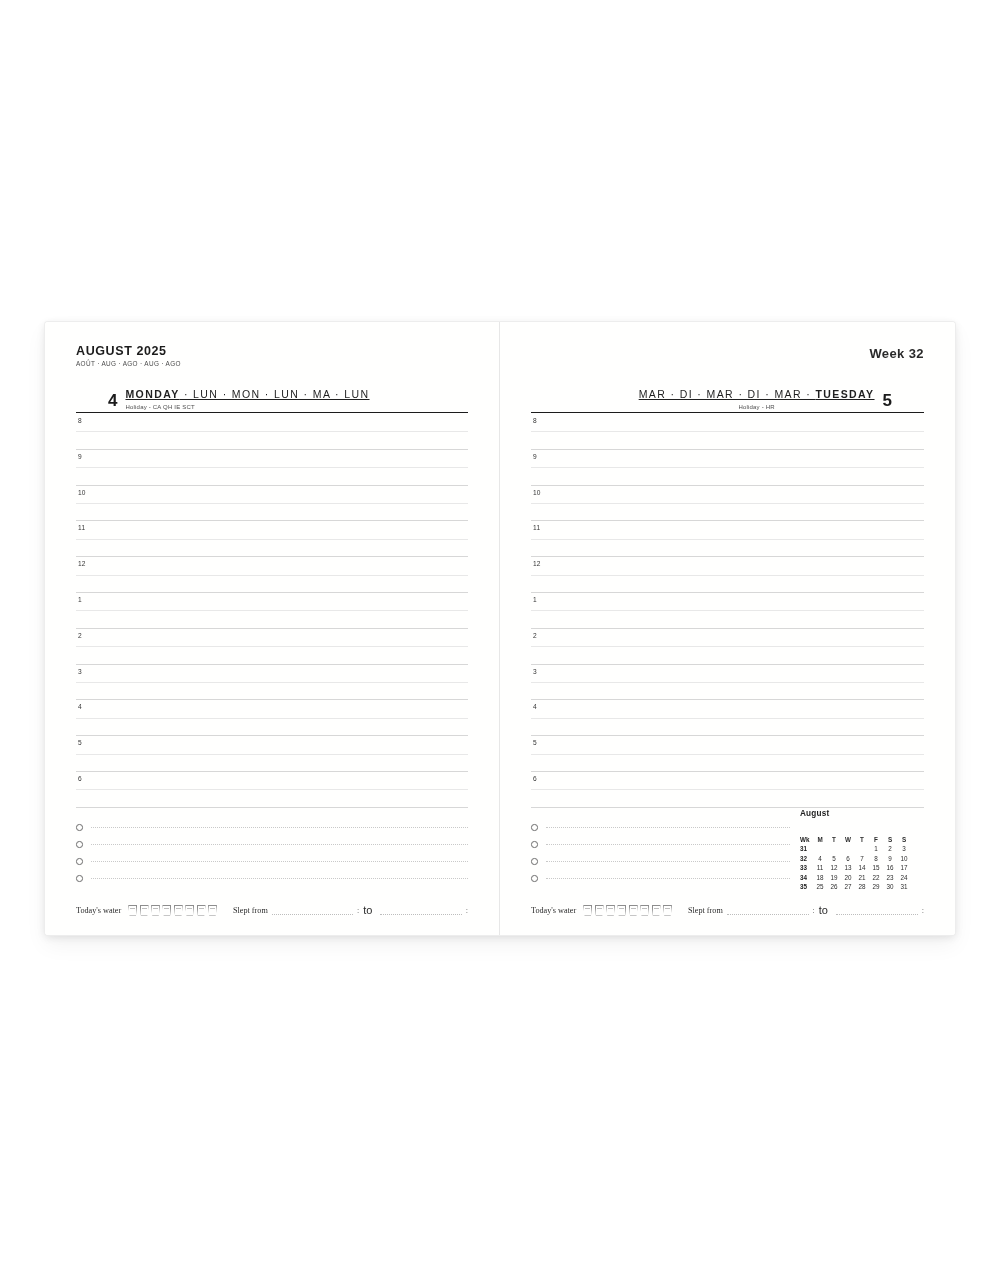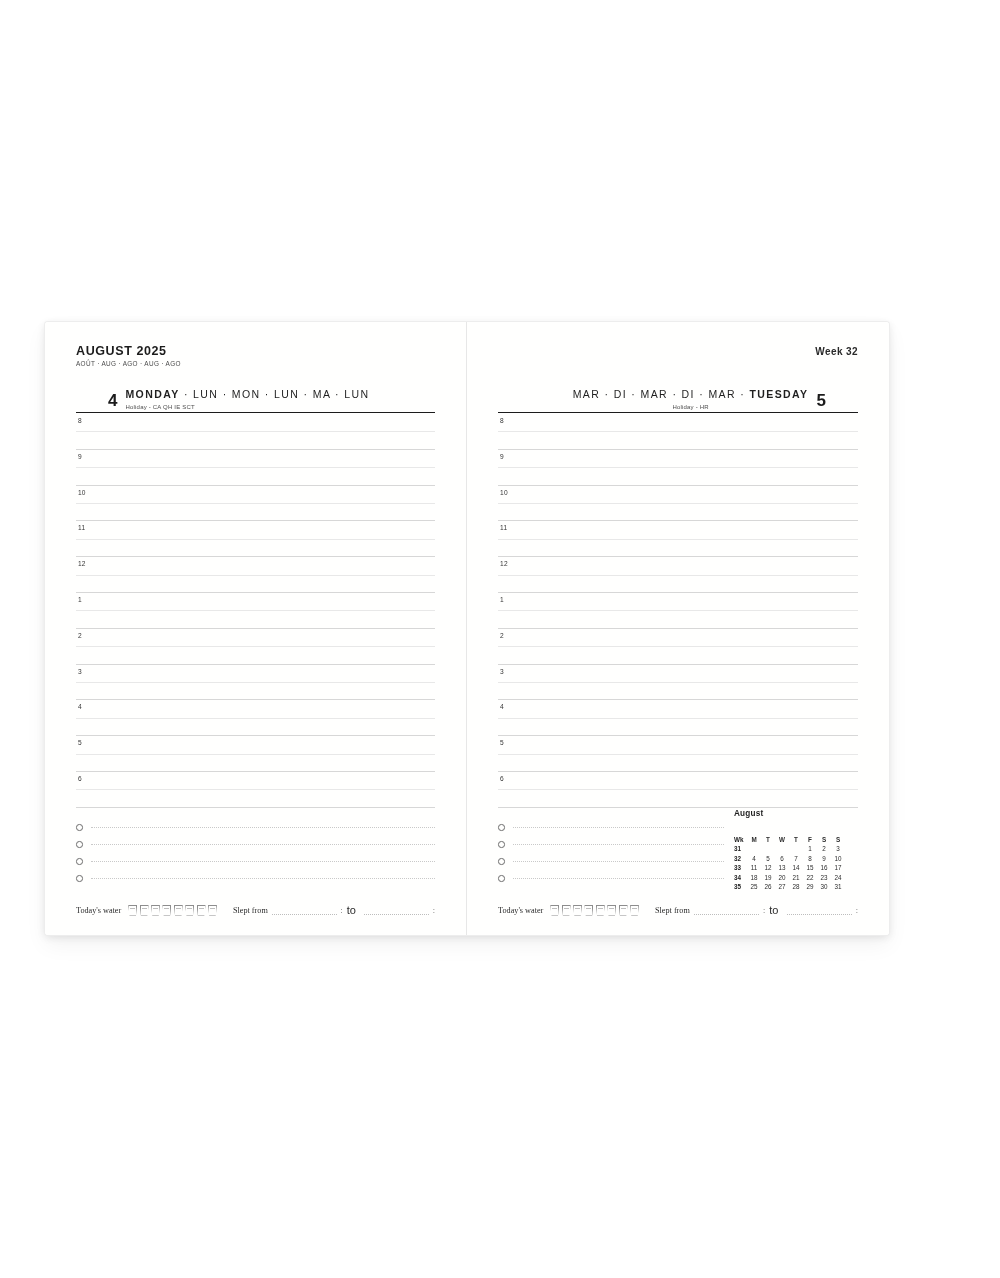--- a/index.html
+++ b/index.html
@@ -11,21 +11,21 @@
     color: #1a1a1a;
   }
   .page-wrap {
     position: relative;
     width: 1000px; height: 1278px;
     background: #ffffff;
   }
   .spread {
     position: absolute;
     left: 45px; top: 322px;
-    width: 844px; height: 613px;
+    width: 910px; height: 613px;
     background: #fefefe;
     border-radius: 3px;
     box-shadow: 0 0 0 1px #ededed, 0 2px 9px rgba(0,0,0,0.11), 0 10px 22px rgba(0,0,0,0.05);
     display: flex;
     overflow: hidden;
   }
   .page {
     position: relative;
     height: 100%;
     background: #fffffe;
@@ -38,21 +38,21 @@
   .month-title {
     font-size: 12.5px; font-weight: bold; letter-spacing: .6px;
     color: #1c1c1c;
   }
   .month-sub {
     font-size: 6.4px; letter-spacing: .35px; color: #4a4a4a;
     margin-top: 2px;
   }
   .week-label {
     position: absolute; right: 31px; top: 24px;
-    font-size: 10px; font-weight: bold; letter-spacing: .4px; color: #2a2a2a;
+    font-size: 13px; font-weight: bold; letter-spacing: .4px; color: #2a2a2a;
   }
 
   
   .dayhdr {
     position: absolute; top: 58px; height: 30px;
     display: flex; align-items: flex-end;
   }
   .dayhdr.left { left: 31px; right: 31px; }
   .dayhdr.right { left: 31px; right: 31px; justify-content: flex-end; }
 
@@ -76,21 +76,21 @@
       repeating-linear-gradient(45deg, rgba(255,255,255,.85) 0 2px, transparent 2px 5px),
       repeating-linear-gradient(-30deg, rgba(255,255,255,.6) 0 1px, transparent 1px 4px);
   }
 
   .daynum {
     font-size: 17px; font-weight: bold; color: #1b1b1b;
     line-height: 1; padding: 0 8px 1px 8px;
   }
   .daynames {
     font-size: 10.5px; letter-spacing: 1.4px; color: #1f1f1f;
-    line-height: 1; padding-bottom: 2px; white-space: nowrap;
+    line-height: 1; padding-bottom: 2px; white-space: nowrap; text-decoration: underline;
   }
   .daynames b { font-weight: bold; }
   .holiday {
     font-size: 6px; color: #4d4d4d; letter-spacing: .2px;
     line-height: 1; margin-top: 3px;
   }
   .dayname-col { display: flex; flex-direction: column; }
   .dayname-col.right { align-items: center; }
 
   .rule {

